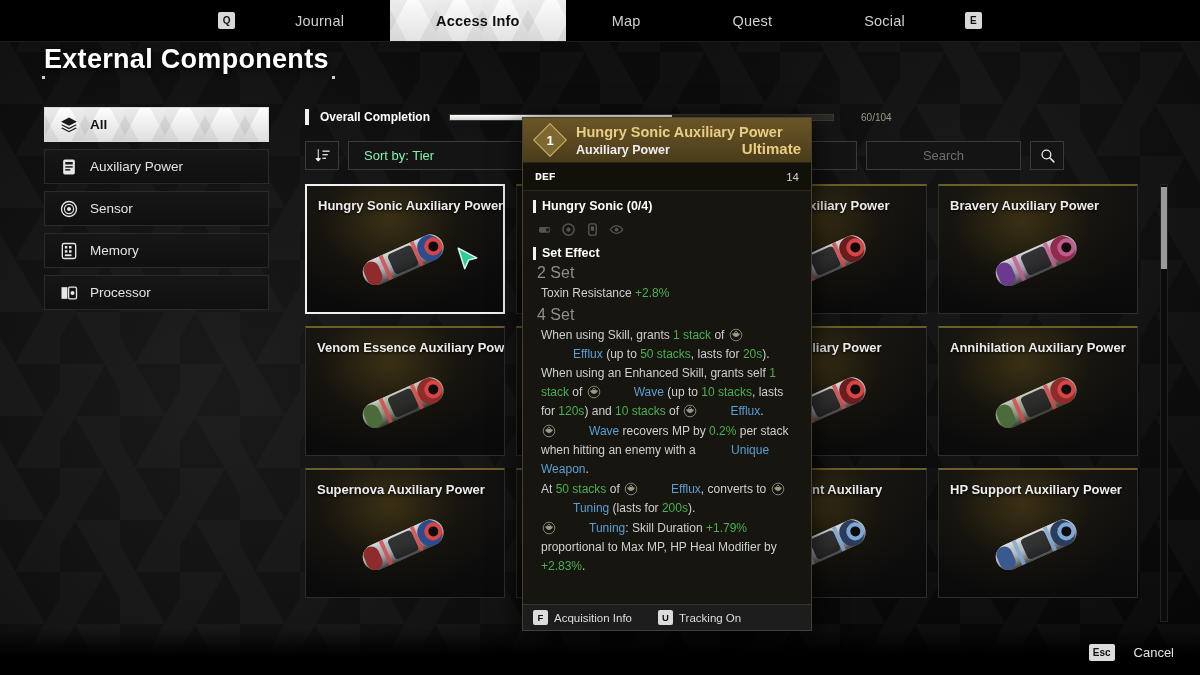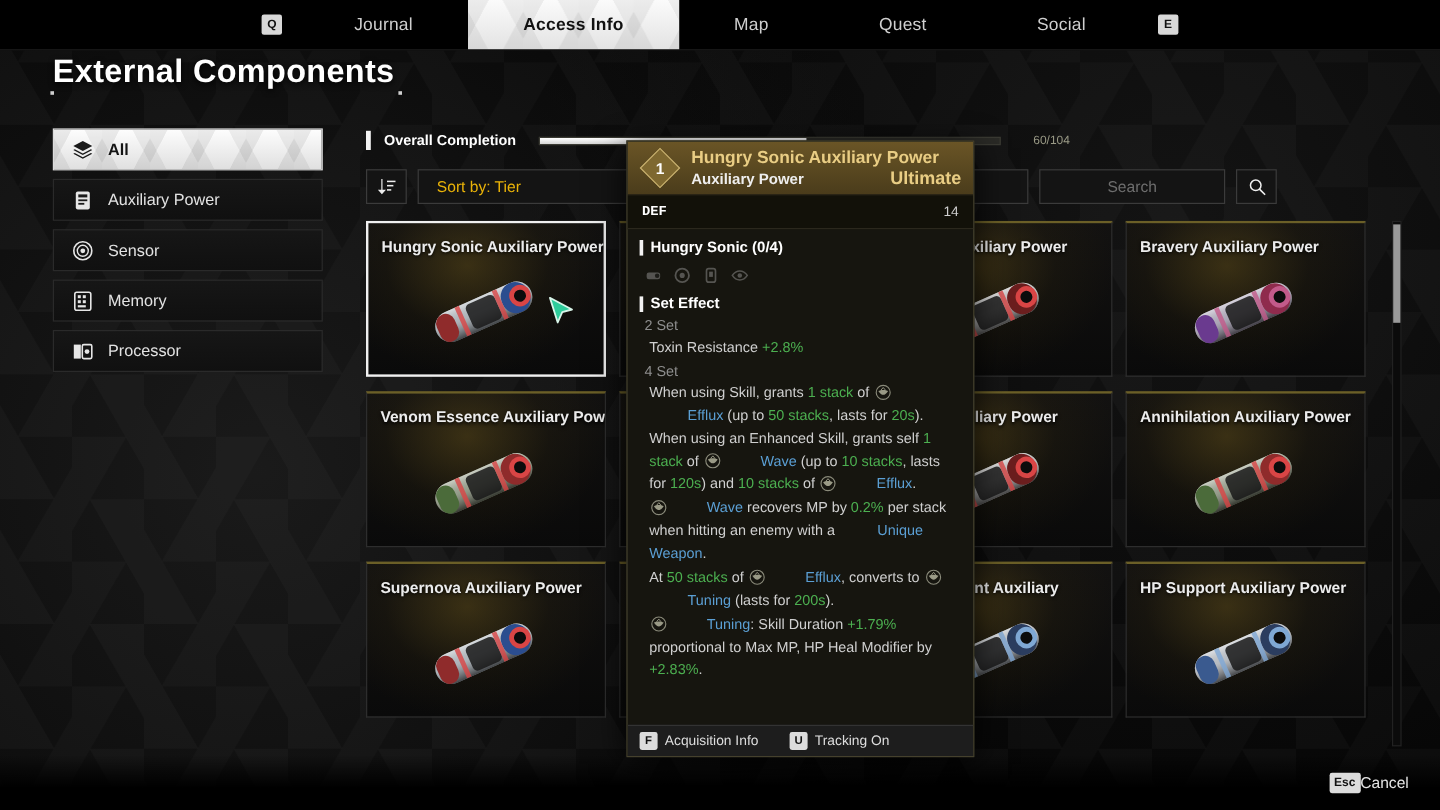--- a/index.html
+++ b/index.html
@@ -124,21 +124,21 @@
   .prog-num { font-size:10px; color:#9a9a86; margin-left:16px; }
 
   .toolbar {
     display:flex; align-items:center; gap:9px;
     margin-top:10px; height:30px;
   }
   .tb-box {
     height:29px; background:#141414;
     border:1px solid #3b3b3b;
     display:flex; align-items:center;
-    color:#eab308; font-size:13px;
+    color:#86efac; font-size:13px;
   }
   .tb-icobox { width:34px; justify-content:center; }
   .tb-sort { width:245px; padding-left:15px; }
   .tb-filter { width:255px; padding-left:14px; }
   .tb-search {
     width:155px; padding:0 12px;
     justify-content:center;
     color:#6f6f6f;
   }
   .tb-searchbtn { width:34px; justify-content:center; }
@@ -236,21 +236,21 @@
   .tt-stat-k { color:#fff; font-size:11.5px; font-weight:bold;font-family:Liberation Mono, monospace; }
   .tt-stat-v { color:#cfcfcf; font-size:11.5px; }
 
   .tt-body { flex:1 1 auto; padding:8px 12px 4px 10px; overflow:hidden; }
   .tt-secline { display:flex; align-items:center; gap:6px; margin-bottom:4px; }
   .tt-secbar { width:3px; height:13px; background:#f2f2f2; }
   .tt-sectxt { color:#fff; font-size:12.5px; font-weight:bold; }
   .tt-slots { display:flex; gap:9px; padding:5px 0 9px 4px; opacity:.34; }
   .tt-slot { width:15px; height:15px; }
 
-  .tt-setlbl { color:#8e8e8e; font-size:12px; margin:3px 0 2px 4px; }
+  .tt-setlbl { color:#8e8e8e; font-size:16px; margin:3px 0 2px 4px; }
   .tt-p {
     color:#a9a9a9; font-size:12px; line-height:19px;
     margin:0 0 1px 8px;
   }
   .g { color:#4caf50; }
   .b { color:#5b9fd4;padding-left:32px; }
   .w { color:#cfcfcf; }
   .inline-ico {
     display:inline-block; width:14px; height:14px;
     vertical-align:-3px; margin:0 1px;
@@ -269,21 +269,21 @@
   }
   .foot-lbl { color:#ddd; font-size:11.5px; }
 
   
   .bottombar {
     position:absolute; left:0; right:0; bottom:0; height:46px;
     display:flex; align-items:center; justify-content:flex-end;
     padding-right:26px;
     background:linear-gradient(180deg, rgba(0,0,0,0) 0%, #000 60%);
   }
-  .bb-item { display:flex; align-items:center; gap:0; }
+  .bb-item { display:flex; align-items:center; gap:19px; }
   .bb-key {
     display:inline-flex; align-items:center; justify-content:center;
     min-width:20px; height:17px; padding:0 4px;
     background:#dcdcdc; color:#111; font-size:10px; font-weight:bold; border-radius:2px;
   }
   .bb-lbl { color:#e4e4e4; font-size:13px; }
 </style>
 </head>
 <body>
 

